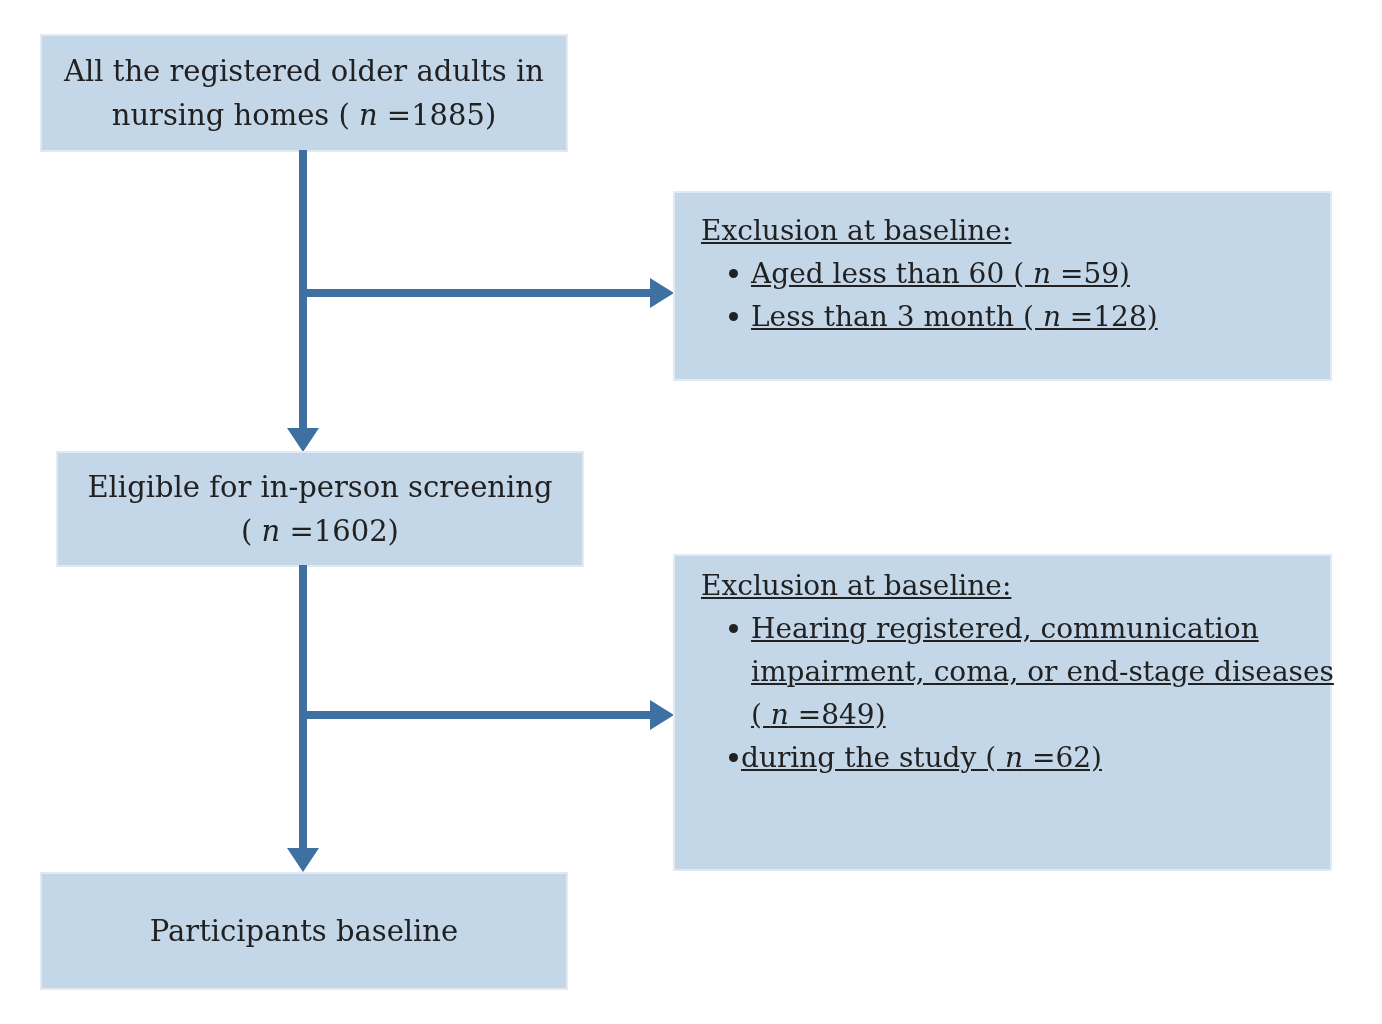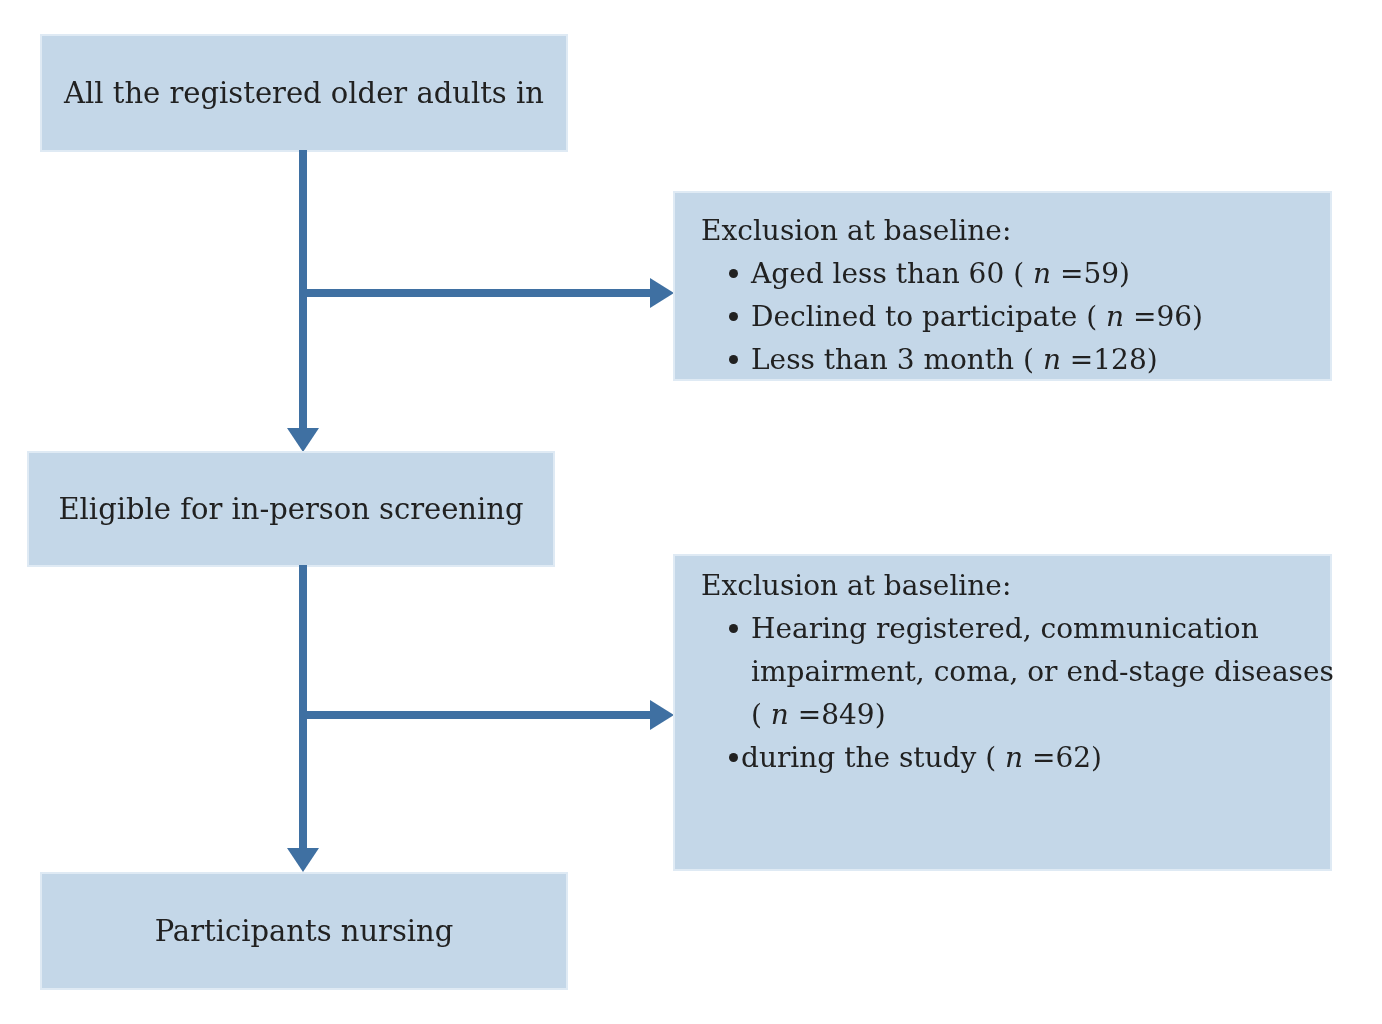--- a/index.html
+++ b/index.html
@@ -26,20 +26,21 @@
   }
   .box.center{
     display:flex;flex-direction:column;
     align-items:center;justify-content:center;
     text-align:center;
     font-size:29px;line-height:44px;
   }
   .box.listbox{
     font-size:28px;line-height:43px;
     padding:8px 10px 0 26px;
+    text-decoration:underline;
   }
   .line{display:block;white-space:nowrap;}
   .bx-title{margin:0;}
   ul.excl{
     list-style:none;
     margin:0;padding:0 0 0 50px;
   }
   ul.excl li{position:relative;}
   .dot{
     position:absolute;left:-22px;top:17px;
@@ -60,69 +61,67 @@
   }
   .head-right{
     position:absolute;width:0;height:0;
     border-top:15px solid transparent;
     border-bottom:15px solid transparent;
     border-left:24px solid var(--arrow);
   }
   
   #box1{left:40px;top:34px;width:528px;height:118px;}
   #box2{left:673px;top:191px;width:659px;height:190px;padding-top:16px;}
-  #box3{left:27px;top:451px;width:528px;height:116px;}
+  #box3{left:56px;top:451px;width:528px;height:116px;}
   #box4{left:673px;top:554px;width:659px;height:317px;}
   #box5{left:40px;top:872px;width:528px;height:118px;}
 
   #v1{left:299px;top:150px;height:280px;}
   #v1h{left:287px;top:428px;}
   #h1{left:303px;top:289px;width:347px;}
   #h1h{left:650px;top:278px;}
 
   #v2{left:299px;top:565px;height:285px;}
   #v2h{left:287px;top:848px;}
   #h2{left:303px;top:711px;width:347px;}
   #h2h{left:650px;top:700px;}
 </style>
 </head>
 <body>
 
 <div class="canvas">
 
   <div class="box center" id="box1">
     <span class="line">All the registered older adults in</span>
+    <span class="line">nursing homes ( <i>n</i> =1885)</span>
   </div>
 
   <div class="shaft-v" id="v1"></div>
   <div class="head-down" id="v1h"></div>
 
   <div class="shaft-h" id="h1"></div>
   <div class="head-right" id="h1h"></div>
 
   <div class="box listbox" id="box2">
     <div class="bx-title">Exclusion at baseline:</div>
     <ul class="excl">
       <li>
         <span class="dot"></span>
         <span class="bl">Aged less than 60 ( <i>n</i> =59)</span>
       </li>
       <li>
         <span class="dot"></span>
-        <span class="bl">Declined to participate ( <i>n</i> =96)</span>
-      </li>
-      <li>
-        <span class="dot"></span>
         <span class="bl">Less than 3 month  ( <i>n</i> =128)</span>
       </li>
     </ul>
   </div>
 
   <div class="box center" id="box3">
     <span class="line">Eligible for in-person screening</span>
+    <span class="line">( <i>n</i> =1602)</span>
   </div>
 
   <div class="shaft-v" id="v2"></div>
   <div class="head-down" id="v2h"></div>
 
   <div class="shaft-h" id="h2"></div>
   <div class="head-right" id="h2h"></div>
 
   <div class="box listbox" id="box4">
     <div class="bx-title">Exclusion at baseline:</div>
@@ -134,16 +133,16 @@
         <span class="bl">( <i>n</i> =849)</span>
       </li>
       <li>
         <span class="dot"></span>
         <span class="bl outdent">during the study  ( <i>n</i> =62)</span>
       </li>
     </ul>
   </div>
 
   <div class="box center" id="box5">
-    <span class="line">Participants nursing</span>
+    <span class="line">Participants baseline</span>
   </div>
 
 </div>
 
 </body></html>

